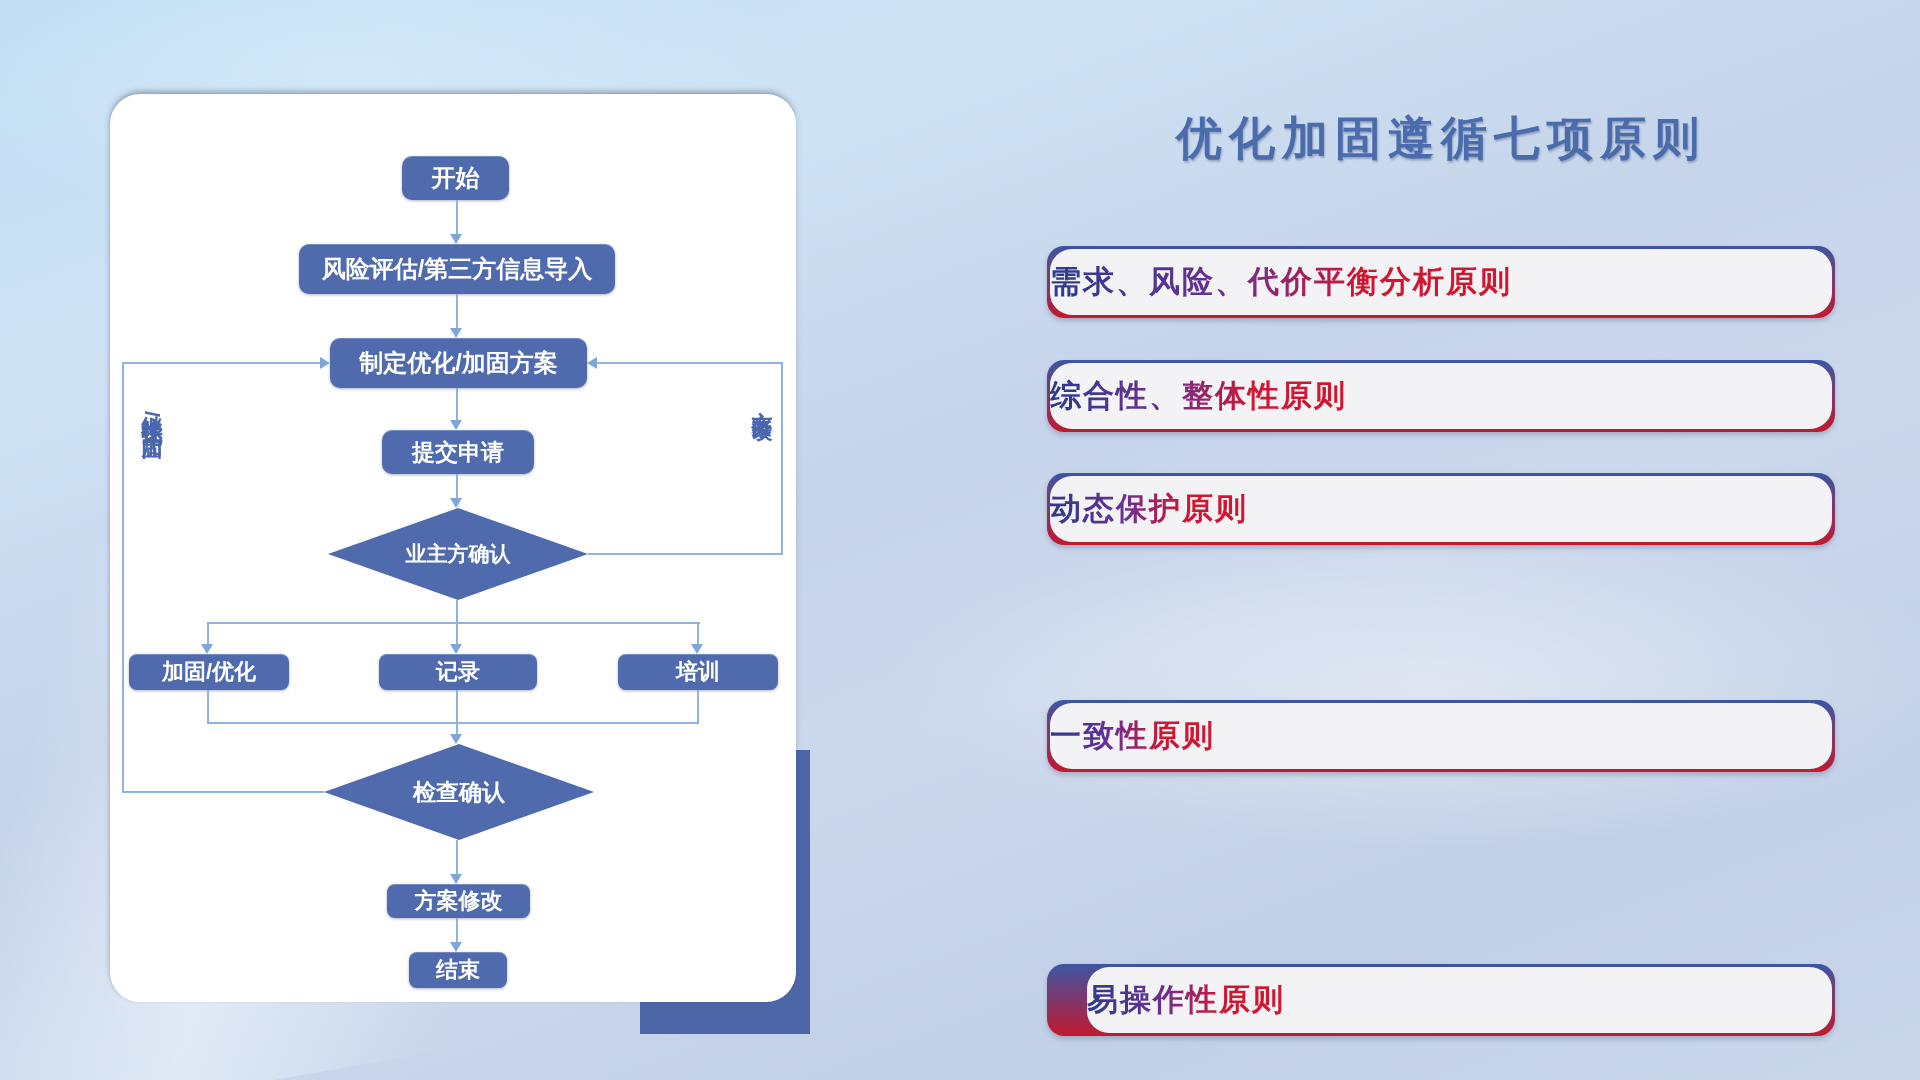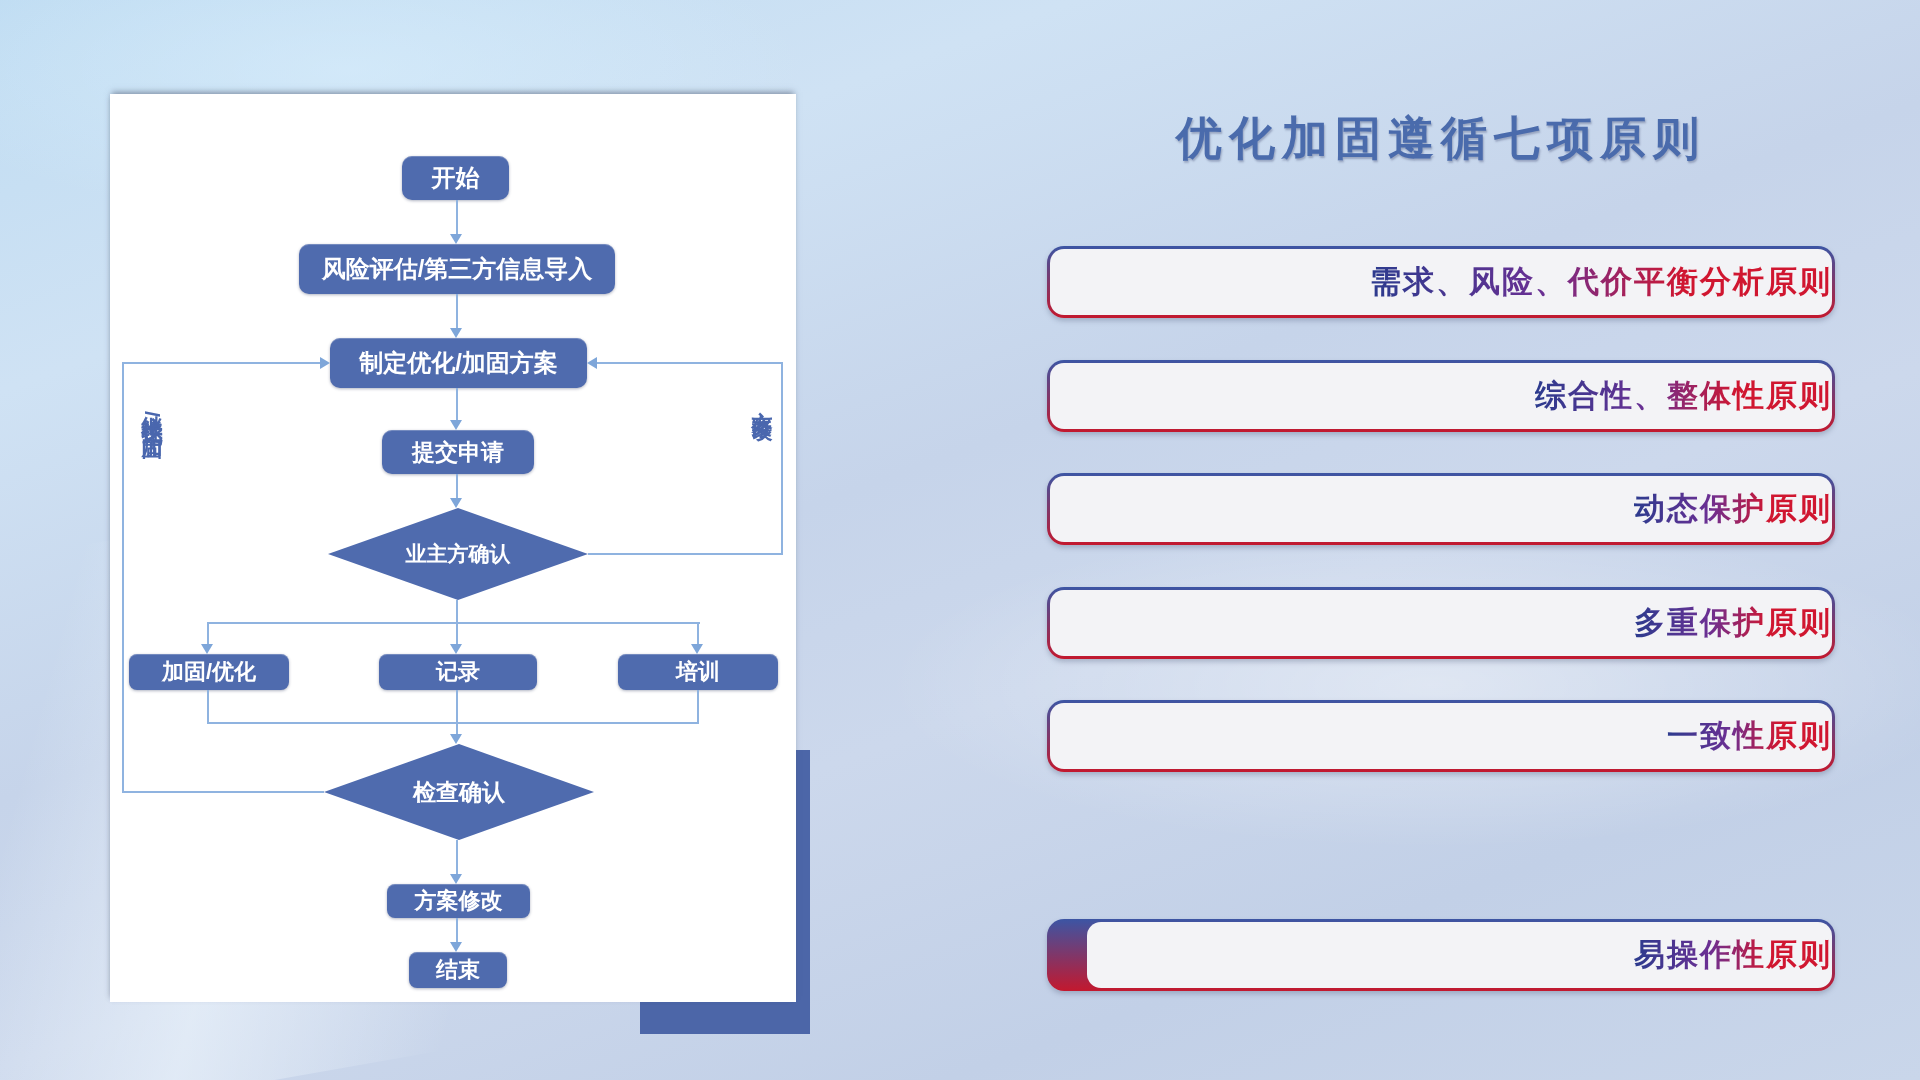--- a/index.html
+++ b/index.html
@@ -17,21 +17,21 @@
   .s2{ left:880px; top:520px; width:1100px; height:330px;
        background:radial-gradient(ellipse at center,rgba(255,255,255,.42),rgba(255,255,255,0) 70%); }
   .s3{ left:-100px; top:-80px; width:900px; height:300px;
        background:radial-gradient(ellipse at center,rgba(221,242,255,.5),rgba(255,255,255,0) 72%); }
 
   
   .panel-shadow{ position:absolute; left:640px; top:750px; width:170px; height:284px;
                  background:var(--panel-shadow,#4c66a8); }
   .panel{ position:absolute; left:110px; top:94px; width:686px; height:908px;
           background:var(--panel-bg,#ffffff);
-          box-shadow:0 -4px 6px -2px rgba(75,85,110,.55), -3px 0 5px -3px rgba(75,85,110,.25); }
+          box-shadow:0 -4px 6px -2px rgba(75,85,110,.55), -3px 0 5px -3px rgba(75,85,110,.25);border-radius:30px; }
 
   .node{ position:absolute; display:flex; align-items:center; justify-content:center;
          background:var(--node-fill,#4f6bae); color:var(--node-text,#fff);
          font-weight:bold; border-radius:10px;
          box-shadow:inset 0 1px 0 rgba(255,255,255,.22), 0 1px 3px rgba(30,40,80,.35);
          white-space:nowrap; }
   .diamond{ position:absolute; display:flex; align-items:center; justify-content:center;
             background:var(--node-fill,#4f6bae); color:var(--node-text,#fff); font-weight:bold;
             clip-path:polygon(50% 0,100% 50%,50% 100%,0 50%); white-space:nowrap; }
 
@@ -46,23 +46,23 @@
            letter-spacing:3px; color:var(--side-label,#4a67ae); }
 
   
   .title{ position:absolute; left:1047px; top:108px; width:788px; text-align:center;
           font-size:46px; font-weight:bold; letter-spacing:7px; color:var(--title,#4a6bac);
           text-shadow:1px 2px 2px rgba(60,70,110,.35); }
   .principle{ position:absolute; left:1047px; width:788px; height:72px; padding:3px;
               border-radius:17px;
               background:linear-gradient(180deg,var(--border-top,#3c55a4),var(--border-bottom,#c3182e));
               box-shadow:0 3px 5px rgba(90,100,130,.35); }
-  .principle .inner{ width:100%; height:100%; border-radius:14px;
+  .principle .inner{ width:100%; height:100%; border-radius:22px;
                      background:var(--principle-bg,#f3f3f6);
-                     display:flex; align-items:center; justify-content:flex-end; }
+                     display:flex; align-items:center; justify-content:flex-start; }
   .ptext{ font-size:31px; font-weight:bold; letter-spacing:2px; color:#8b2370; }
   @supports (-webkit-background-clip:text){
     .ptext{ background:linear-gradient(90deg,var(--text-blue,#2c3b8e) 0%,#6b2f93 38%,var(--text-red,#d01630) 68%);
             -webkit-background-clip:text; background-clip:text; color:transparent; }
   }
 </style>
 </head>
 <body>
 
 <div class="stage">
@@ -139,28 +139,23 @@
   <div class="principle" style="top:360px;">
     <div class="inner">
       <span class="ptext">综合性、整体性原则</span>
     </div>
   </div>
   <div class="principle" style="top:473px;">
     <div class="inner">
       <span class="ptext">动态保护原则</span>
     </div>
   </div>
-  <div class="principle" style="top:587px;">
-    <div class="inner">
-      <span class="ptext">多重保护原则</span>
-    </div>
-  </div>
   <div class="principle" style="top:700px;">
     <div class="inner">
       <span class="ptext">一致性原则</span>
     </div>
   </div>
-  <div class="principle" style="top:919px;padding-left:40px;">
+  <div class="principle" style="top:964px;padding-left:40px;">
     <div class="inner">
       <span class="ptext">易操作性原则</span>
     </div>
   </div>
 </div>
 
 </body></html>

